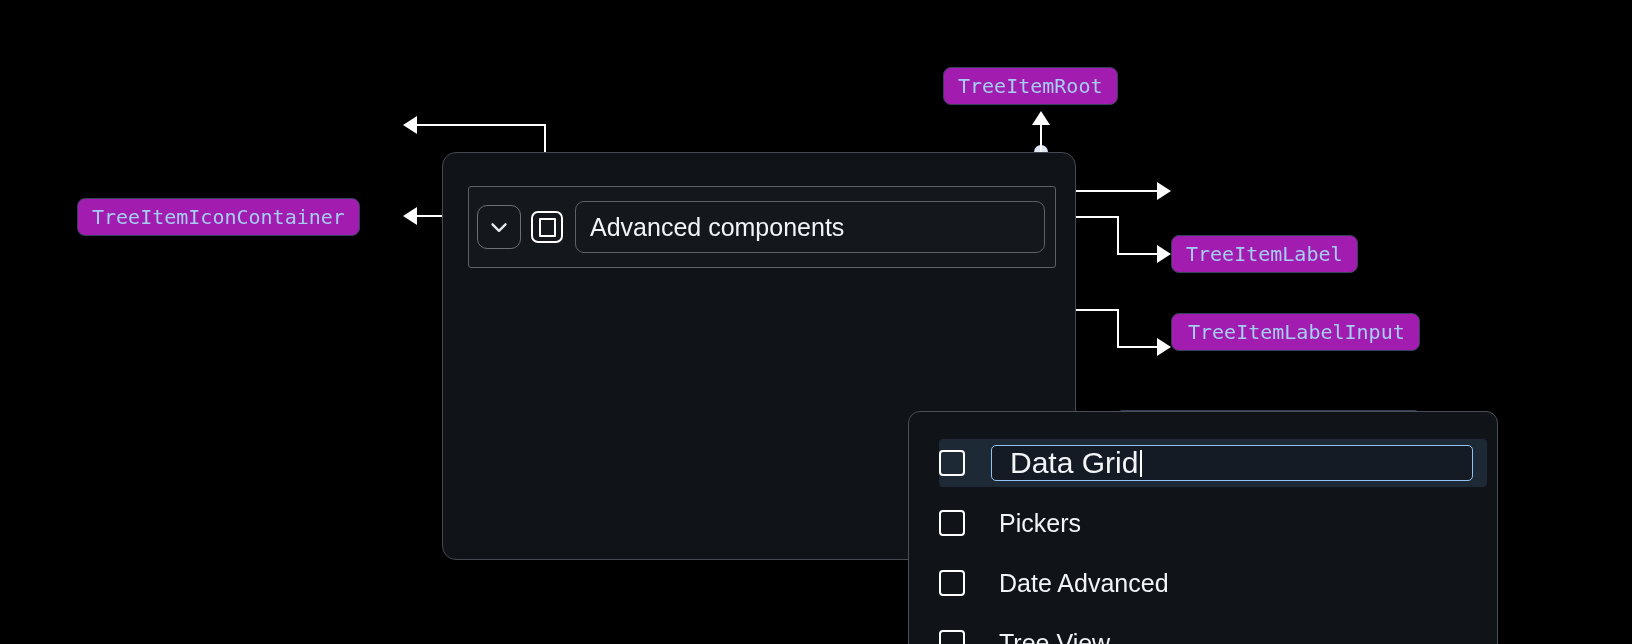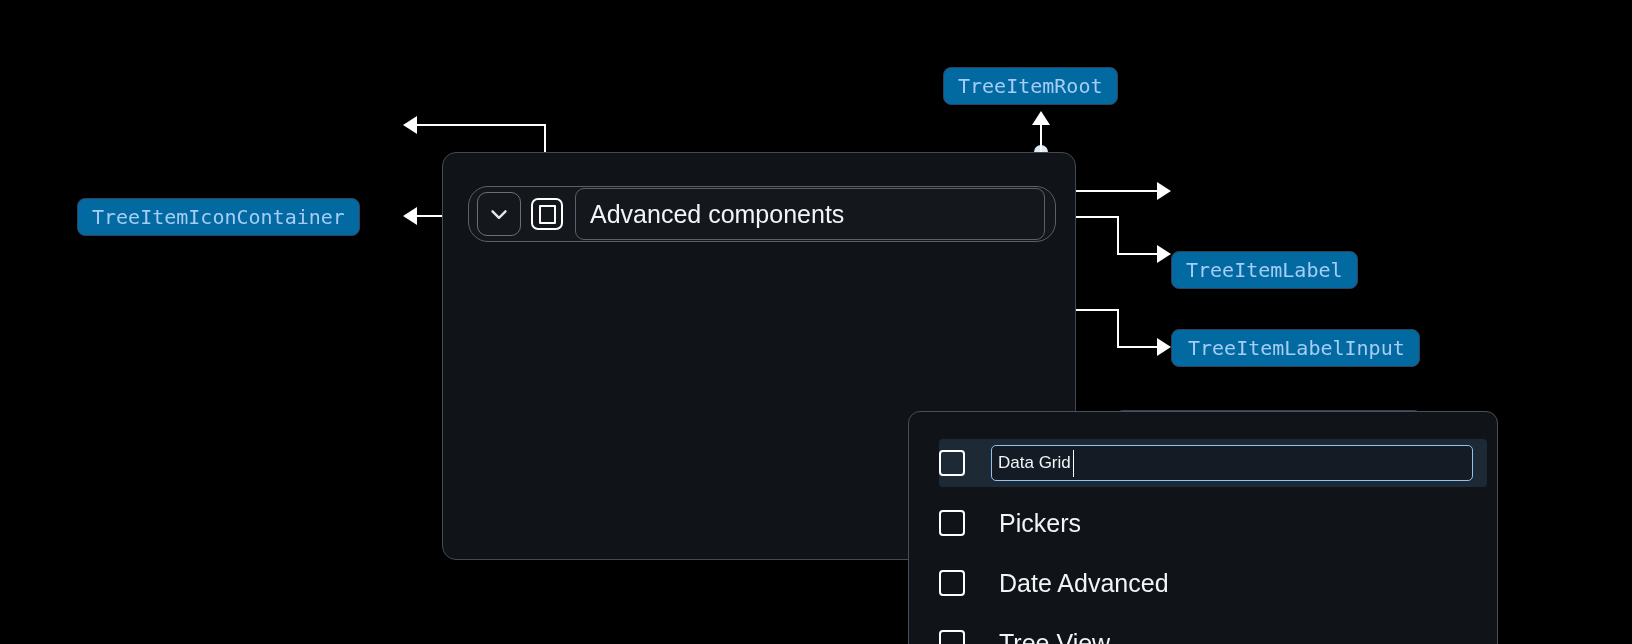--- a/index.html
+++ b/index.html
@@ -23,21 +23,21 @@
   .chip {
     position: absolute;
     box-sizing: border-box;
     display: flex;
     align-items: center;
     justify-content: center;
     height: 38px;
     padding: 0 14px;
     border: 1px solid #34415a;
     border-radius: 8px;
-    background: #0369a1;
+    background: #a21caf;
     color: #a5cdf5;
     font-family: "DejaVu Sans Mono", "Liberation Mono", monospace;
     font-size: 20px;
     letter-spacing: 0px;
     white-space: nowrap;
   }
 
   
   .line {
     position: absolute;
@@ -86,24 +86,24 @@
     border: 1.5px solid #454a52;
     border-radius: 14px;
     background: #101317;
   }
 
   #tree-content {
     position: absolute;
     left: 25px;
     top: 33px;
     width: 588px;
-    height: 56px;
+    height: 82px;
     box-sizing: border-box;
     border: 1.5px solid #5c6067;
-    border-radius: 20px;
+    border-radius: 3px;
     background: #14181d;
     display: flex;
     align-items: center;
     padding: 0 8px;
   }
 
   #icon-container {
     width: 44px;
     height: 44px;
     flex: 0 0 44px;
@@ -205,46 +205,46 @@
     margin-left: 26px;
     flex: 1 1 auto;
     margin-right: 14px;
     height: 36px;
     box-sizing: border-box;
     border: 1.5px solid #8fc4f2;
     border-radius: 5px;
     background: #141b24;
     display: flex;
     align-items: center;
-    padding: 0 6px;
+    padding: 0 18px;
     color: #f2f4f7;
-    font-size: 17px;
+    font-size: 30px;
   }
   .caret {
     display: inline-block;
     width: 1.5px;
     height: 27px;
     background: #ffffff;
     margin-left: 2px;
   }
 </style>
 </head>
 <body>
 
 <div id="stage">
 
 
   <div class="chip" style="left:77px; top:198px;">TreeItemIconContainer</div>
 
   <div class="chip" style="left:943px; top:67px;">TreeItemRoot</div>
 
 
-  <div class="chip" style="left:1171px; top:235px;margin-top:16px;">TreeItemLabel</div>
-
-  <div class="chip" style="left:1171px; top:329px;padding-left:16px;">TreeItemLabelInput</div>
+  <div class="chip" style="left:1171px; top:235px;">TreeItemLabel</div>
+
+  <div class="chip" style="left:1171px; top:313px;padding-left:16px;">TreeItemLabelInput</div>
 
   <div class="chip" style="left:1115px; top:410px;">TreeItemGroupTransition</div>
 
   <div class="line v" style="left:544px; top:124px; height:74px;"></div>
   <div class="line h" style="left:417px; top:124px; width:128px;"></div>
   <div class="arrow left" style="left:403px; top:116px;"></div>
 
   <div class="dot" style="left:469px; top:209px;"></div>
   <div class="line h" style="left:417px; top:215px; width:60px;"></div>
   <div class="arrow left" style="left:403px; top:207px;"></div>

